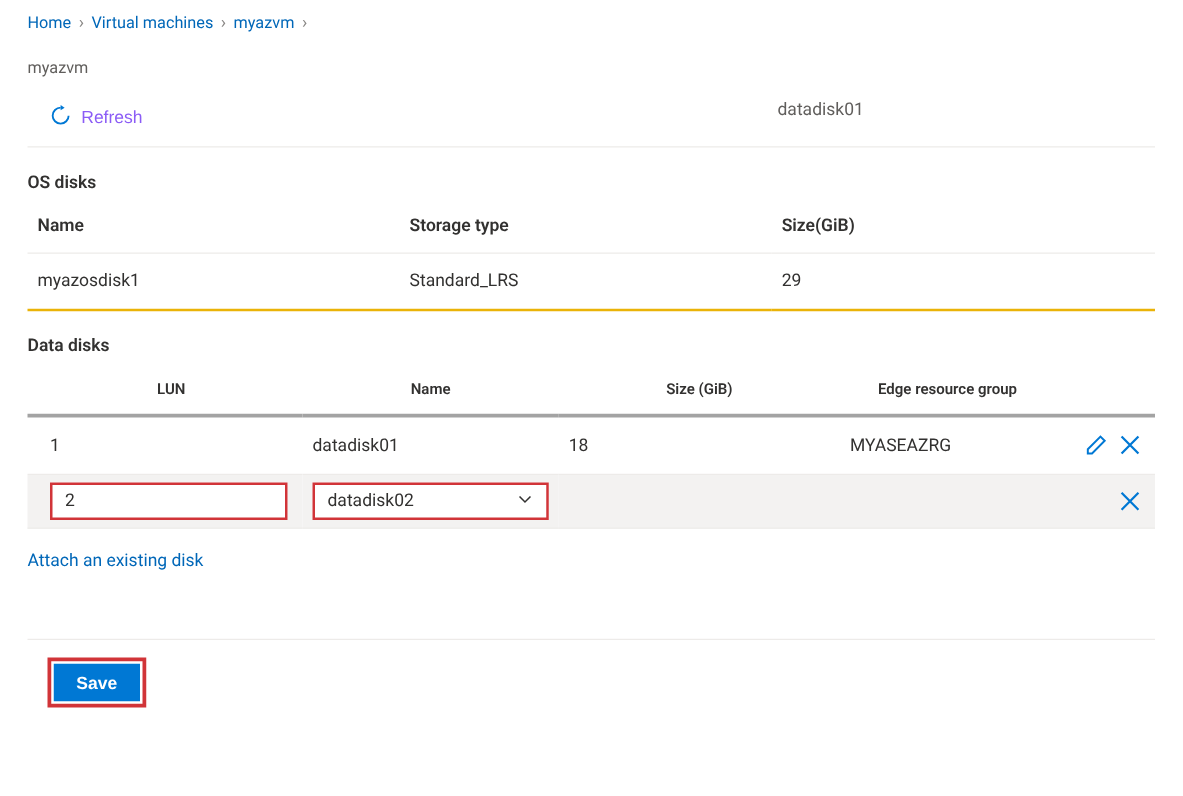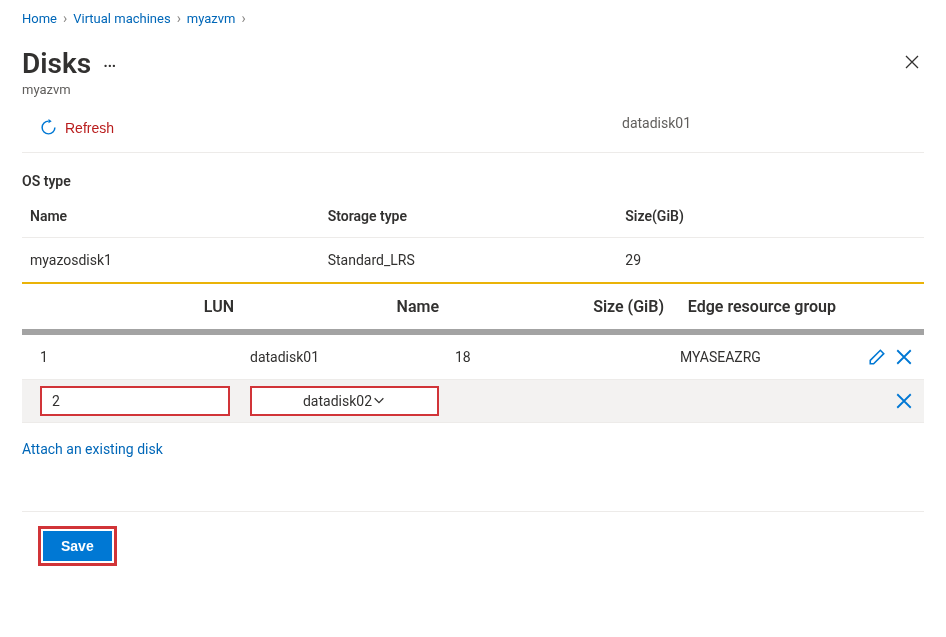--- a/index.html
+++ b/index.html
@@ -55,21 +55,21 @@
   .subtitle { color: #605e5c; font-size: 13px; margin: 2px 0 14px 0;}
   .toolbar {
     display: flex; align-items: center;
     position: relative;
     padding: 4px 0 12px 10px;
     border-bottom: 1px solid #edebe9;
   }
   .refresh-btn {
     display:flex; align-items:center; gap:8px;
     background:none; border:none; cursor:pointer;
-    font-size:14px; color:#b91c1c; padding:4px 8px;
+    font-size:14px; color:#8b5cf6; padding:4px 8px;
   }
   .refresh-icon svg { display:block; }
   .context-text {
     position:absolute;
     left: 600px;
     top: 4px;
     color:#605e5c;
     font-size:14px;
   }
   .section-title {
@@ -83,24 +83,24 @@
     font-size:14px;
     padding:13px 8px;
     border-bottom:1px solid #edebe9;
   }
   .os-table td {
     padding:14px 8px;
     border-bottom:2px solid #eab308;
   }
   .data-table { width:100%; border-collapse: collapse; }
   .data-table th {
-    text-align:right; font-weight:600;
-    font-size:16px;
+    text-align:center; font-weight:600;
+    font-size:12px;
     padding:13px 8px;
-    border-bottom:6px solid #a3a3a3;
+    border-bottom:3px solid #a3a3a3;
   }
   .data-table th.lun-col, .data-table td.lun-col { padding-left: 18px; }
   .data-table td {
     padding:10px 8px;
     border-bottom:1px solid #edebe9;
   }
   .action-cell { text-align:right; white-space:nowrap; }
   .icon-btn {
     display:inline-flex; align-items:center; justify-content:center;
     width:24px; height:24px;
@@ -163,48 +163,37 @@
 
   <div class="breadcrumb">
     <a>Home</a>
     <span class="sep">›</span>
     <a>Virtual machines</a>
     <span class="sep">›</span>
     <a>myazvm</a>
     <span class="sep">›</span>
   </div>
 
-  <div class="title-row">
-    <div class="title-left">
-      <h1>Disks</h1>
-      <span class="ellipsis">…</span>
-    </div>
-    <span class="close-x">
-      <svg width="16" height="16" viewBox="0 0 16 16">
-          <path d="M2 2 L14 14 M14 2 L2 14" stroke="#323130" stroke-width="1.3" fill="none"></path>
-        </svg>
-    </span>
-  </div>
 
   <div class="subtitle">myazvm</div>
 
   <div class="toolbar">
     <button class="refresh-btn">
       <span class="refresh-icon">
         <svg width="17" height="17" viewBox="0 0 16 16">
             <path d="M8 2 A6 6 0 1 0 14 8" stroke="#0078d4" stroke-width="1.4" fill="none"></path>
             <path d="M8 0 L8 4 L11 2 Z" fill="#0078d4"></path>
           </svg>
       </span>
       <span>Refresh</span>
     </button>
     <div class="context-text">datadisk01</div>
   </div>
 
-  <div class="section-title">OS type</div>
+  <div class="section-title">OS disks</div>
   <table class="os-table">
     <colgroup>
         <col style="width:33%">
         <col style="width:33%">
         <col>
       </colgroup>
     <thead>
       <tr>
         <th>Name</th>
         <th>Storage type</th>
@@ -213,20 +202,21 @@
     </thead>
     <tbody>
       <tr>
         <td>myazosdisk1</td>
         <td>Standard_LRS</td>
         <td>29</td>
       </tr>
     </tbody>
   </table>
 
+  <div class="section-title">Data disks</div>
   <table class="data-table">
     <colgroup>
       <col style="width:220px">
         <col style="width:205px">
         <col style="width:225px">
         <col>
         <col style="width:70px">
     </colgroup>
     <thead>
       <tr>
@@ -256,21 +246,21 @@
           </span>
         </td>
       </tr>
       <tr class="row-new">
         <td class="lun-col">
           <div class="highlight-box" style="max-width:190px;">
             <span>2</span>
           </div>
         </td>
         <td>
-          <div class="highlight-box dropdown" style="max-width:195px;justify-content:center;">
+          <div class="highlight-box dropdown" style="max-width:195px;">
             <span>datadisk02</span>
             <span class="chev">
               <svg width="14" height="14" viewBox="0 0 16 16">
                   <path d="M3 6 L8 11 L13 6" fill="none" stroke="#323130" stroke-width="1.4"></path>
                 </svg>
             </span>
           </div>
         </td>
         <td></td>
         <td></td>

